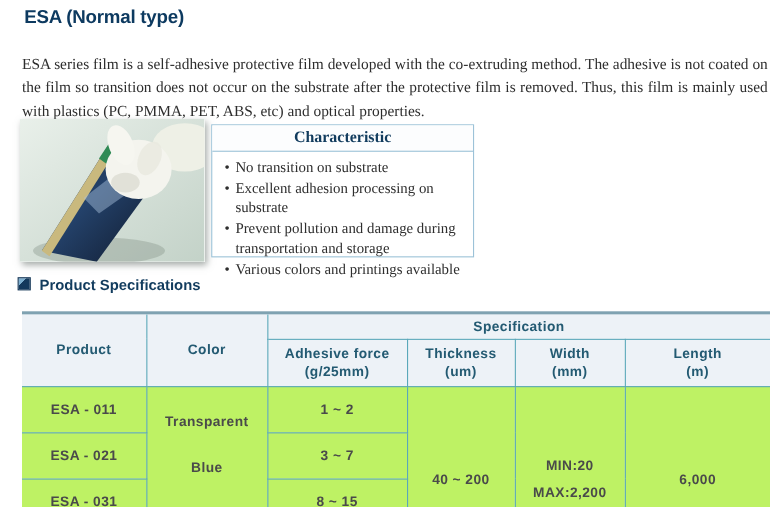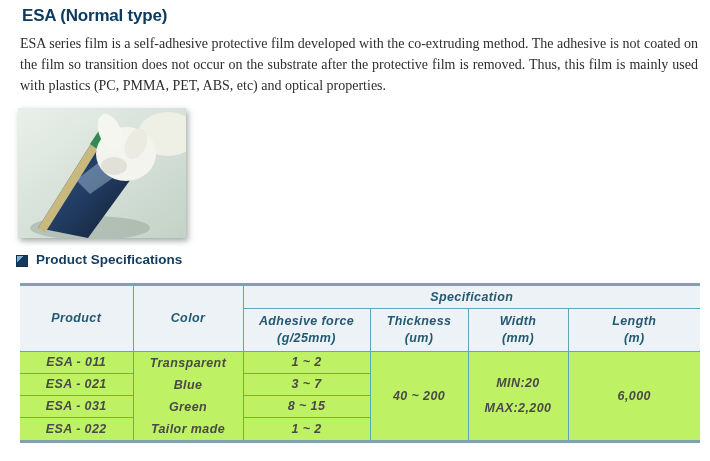--- a/index.html
+++ b/index.html
@@ -5,21 +5,21 @@
   html,body { margin:0; padding:0; background:#ffffff; }
   .page {
     position:relative; width:710px; height:461px; background:#ffffff;
     font-family:"Liberation Sans", sans-serif; overflow:hidden;
   }
   .page-title {
     position:absolute; left:22px; top:6px;
     font-size:17px; font-weight:bold; color:#0d3a60; letter-spacing:-0.2px;
   }
   .intro {
-    position:absolute; left:20px; top:33px; width:678px;
+    position:absolute; left:20px; top:49px; width:678px;
     font-family:"Liberation Serif", serif; font-size:14px; line-height:21px;
     color:#2d2d2d; text-align:justify;
   }
   .photo {
     position:absolute; left:18px; top:108px; width:168px; height:130px;
     box-shadow:2px 3px 6px rgba(90,100,95,.55);
   }
   .photo svg { display:block; }
   .info-box {
     position:absolute; top:113px; height:119px; background:#ffffff;
@@ -33,48 +33,48 @@
     font-family:"Liberation Serif", serif; font-weight:bold;
     font-size:14.5px; color:#123c5e;
   }
   .box-body { margin:0; padding:5px 6px 0 10px; font-family:"Liberation Serif", serif;
     font-size:13.5px; color:#2e2e2e; }
   .box-body li { list-style:none; position:relative; padding-left:11px; line-height:18.5px; }
   .box-body li::before { content:"\2022"; position:absolute; left:1px; top:0; }
   .app-box .box-body { padding-top:11px; }
   .app-box .box-body li { line-height:21.5px; }
 
-  .section-header { position:absolute; left:16px; top:252px; display:flex; align-items:flex-end; }
+  .section-header { position:absolute; left:16px; top:252px; display:flex; align-items:flex-start; }
   .section-icon {
     width:10px; height:10px; margin-right:8px;
     background:linear-gradient(135deg,#7fb0d0 0%,#7fb0d0 34%,#14395c 35%);
     border:1px solid #0f3254;
   }
   .section-title { font-size:13.5px; font-weight:bold; color:#123c5e; }
 
   .spec-table-wrap {
     position:absolute; left:20px; top:283px; width:680px;
     border-top:3px solid #7fa2b1; border-bottom:3px solid #7fa2b1;
   }
   table.spec { border-collapse:collapse; width:680px; table-layout:fixed; }
   table.spec th, table.spec td {
     border:1px solid #5aa8ba; text-align:center; vertical-align:middle;
-    font-weight:bold; letter-spacing:.4px; padding:0;font-style:italic;
+    font-weight:bold; letter-spacing:.4px; padding:0;
   }
   table.spec th { background:#edf2f7; color:#235a72; font-size:12.5px; }
   table.spec td { background:#bef264; color:#4a4a4a; font-size:12.5px; }
   tr.r-spec { height:22px; }
   tr.r-sub  { height:43px; }
   tr.r-body { height:22px; }
   .no-l { border-left:none !important;margin-top:18px; }
   .no-r { border-right:none !important; }
   .no-t { border-top:none !important; }
   .no-b { border-bottom:none !important; }
   .hdr2 { line-height:17px; }
-  .color-line { line-height:22px; }
+  .color-line { line-height:22px;margin-top:20px; }
   .width-line { line-height:25px; }
 </style>
 </head>
 <body>
 
 <div class="page">
 
   <div class="page-title">ESA (Normal type)</div>
 
   <div class="intro">ESA series film  is a self-adhesive protective film developed with the co-extruding method.  The adhesive is not coated on the film so transition does not occur on the substrate after the protective film is removed. Thus, this film is mainly used with plastics (PC, PMMA, PET, ABS, etc) and optical properties.</div>
@@ -99,20 +99,29 @@
       <polygon points="72,36 88,12 95,17 79,41" fill="#2f8a55"></polygon>
       <polygon points="58,72 102,38 112,58 72,86" fill="#aac4de" opacity="0.45"></polygon>
       <ellipse cx="150" cy="26" rx="30" ry="22" fill="#eef0e6"></ellipse>
       <ellipse cx="108" cy="46" rx="30" ry="27" fill="#f4f4ee"></ellipse>
       <ellipse cx="92" cy="24" rx="11" ry="19" fill="#f6f6f0" transform="rotate(-22 92 24)"></ellipse>
       <ellipse cx="96" cy="58" rx="13" ry="9" fill="#dcdcd2" opacity="0.8"></ellipse>
       <ellipse cx="118" cy="36" rx="10" ry="16" fill="#e7e7dd" opacity="0.7" transform="rotate(24 118 36)"></ellipse>
     </svg>
   </div>
 
+  <div class="info-box char-box">
+    <div class="box-header">Characteristic</div>
+    <ul class="box-body">
+      <li>No transition on substrate</li>
+      <li>Excellent adhesion processing on substrate</li>
+      <li>Prevent pollution and damage during transportation and storage</li>
+      <li>Various colors and printings available</li>
+    </ul>
+  </div>
 
 
   <div class="section-header">
     <span class="section-icon"></span>
     <span class="section-title">Product Specifications</span>
   </div>
 
   <div class="spec-table-wrap">
     <table class="spec">
       <colgroup>

